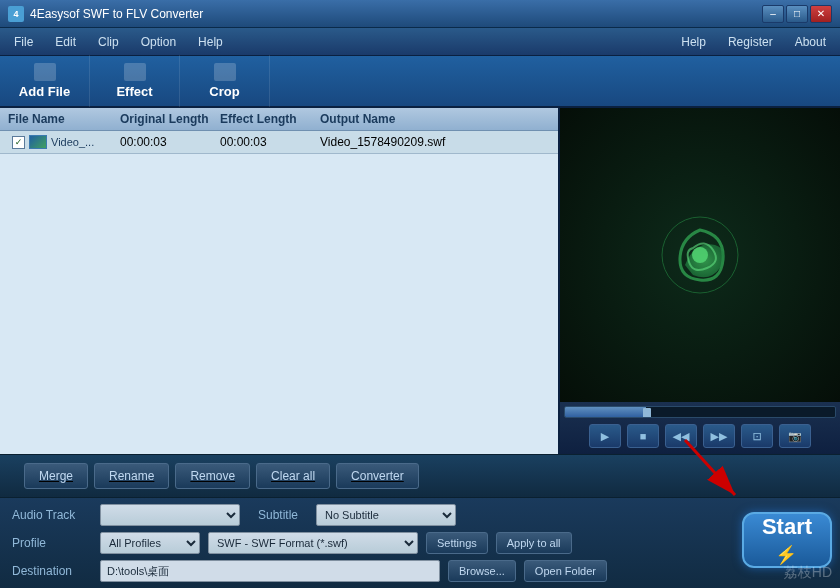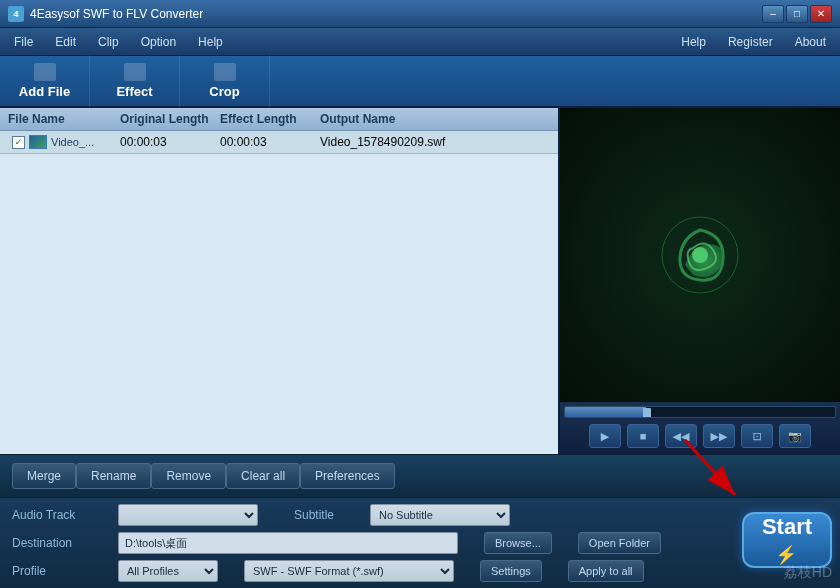--- a/index.html
+++ b/index.html
@@ -239,46 +239,47 @@
       display: flex;
       align-items: center;
       justify-content: center;
       cursor: pointer;
       font-size: 11px;
     }
 
     
     .action-buttons {
       background: linear-gradient(180deg, #1a4060 0%, #102a40 100%);
-      padding: 8px 12px;
-      display: flex;
-      gap: 0;
+      padding: 8px 24px;
+      display: flex;
+      gap: 6px;
       border-top: 1px solid #0a2030;
       border-bottom: 1px solid #0a2030;
+      text-decoration: underline;
     }
     .action-btn {
       background: linear-gradient(180deg, #3a5a7a 0%, #1a3a5a 100%);
       border: 1px solid #4a6a8a;
       border-radius: 3px;
       color: #c0d8f0;
       padding: 5px 14px;
       cursor: pointer;
       font-size: 12px;
     }
 
     
     .settings-panel {
       background: linear-gradient(180deg, #1a3a5c 0%, #102a40 100%);
       padding: 6px 12px;
     }
     .settings-row {
       display: flex;
       align-items: center;
       margin-bottom: 6px;
-      gap: 26px;
+      gap: 8px;
     }
     .settings-label {
       color: #90b8d8;
       font-size: 12px;
       width: 80px;
     }
     .settings-select {
       background: linear-gradient(180deg, #d0dce8 0%, #b8ccd8 100%);
       border: 1px solid #8090a0;
       border-radius: 2px;
@@ -457,54 +458,54 @@
         </div>
       </div>
     </div>
   </div>
 
   <div class="action-buttons">
     <button class="action-btn">Merge</button>
     <button class="action-btn">Rename</button>
     <button class="action-btn">Remove</button>
     <button class="action-btn">Clear all</button>
-    <button class="action-btn">Preferences</button>
+    <button class="action-btn">Converter</button>
   </div>
 
   <div class="settings-panel">
 
     <div class="settings-row">
       <span class="settings-label">Audio Track</span>
       <select class="settings-select settings-select-md">
         <option></option>
       </select>
       <span class="settings-label" style="width:60px;text-align:center;">Subtitle</span>
       <select class="settings-select settings-select-md">
         <option>No Subtitle</option>
       </select>
-    </div>
-
-    <div class="settings-row">
-      <span class="settings-label">Destination</span>
-      <input type="text" class="dest-field" value="D:\tools\桌面" style="">
-      <button class="settings-btn">Browse...</button>
-      <button class="settings-btn">Open Folder</button>
     </div>
 
     <div class="settings-row">
       <span class="settings-label">Profile</span>
       <select class="settings-select settings-select-sm">
         <option>All Profiles</option>
       </select>
       <select class="settings-select settings-select-lg">
         <option>SWF - SWF Format (*.swf)</option>
       </select>
       <button class="settings-btn">Settings</button>
       <button class="settings-btn">Apply to all</button>
     </div>
+
+    <div class="settings-row">
+      <span class="settings-label">Destination</span>
+      <input type="text" class="dest-field" value="D:\tools\桌面" style="">
+      <button class="settings-btn">Browse...</button>
+      <button class="settings-btn">Open Folder</button>
+    </div>
   </div>
 
   <svg style="position:absolute;right:95px;bottom:78px;pointer-events:none;" width="70" height="80">
     <defs>
       <marker id="arrowhead" markerWidth="10" markerHeight="7" refX="10" refY="3.5" orient="auto">
         <polygon points="0 0, 10 3.5, 0 7" fill="#cc0000"></polygon>
       </marker>
     </defs>
     <line x1="10" y1="10" x2="60" y2="65" stroke="#cc0000" stroke-width="3" marker-end="url(#arrowhead)"></line>
   </svg>

